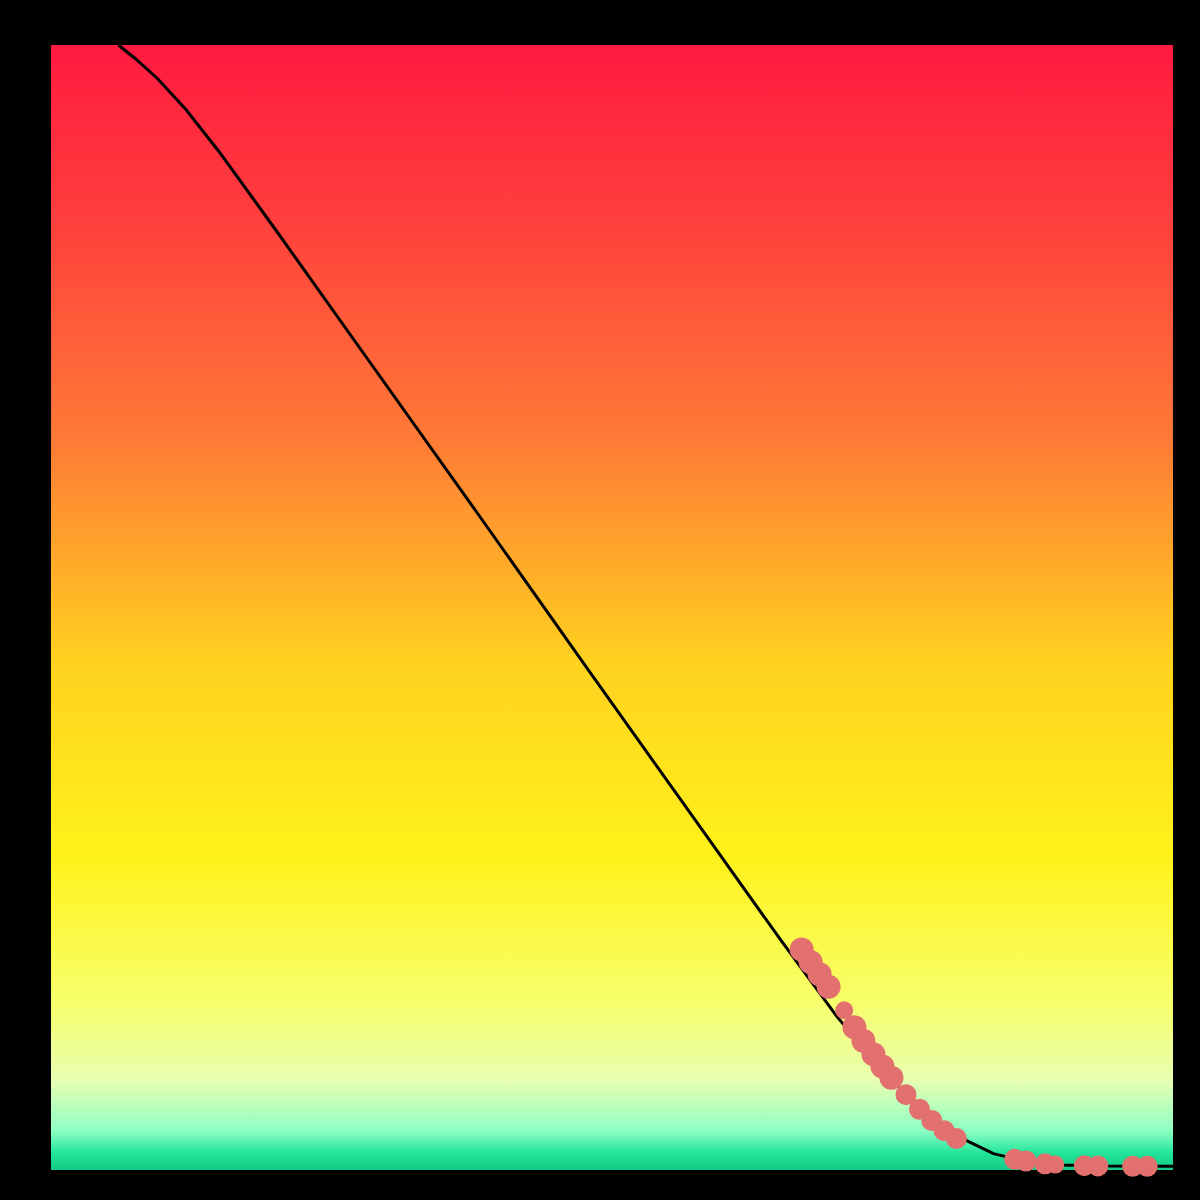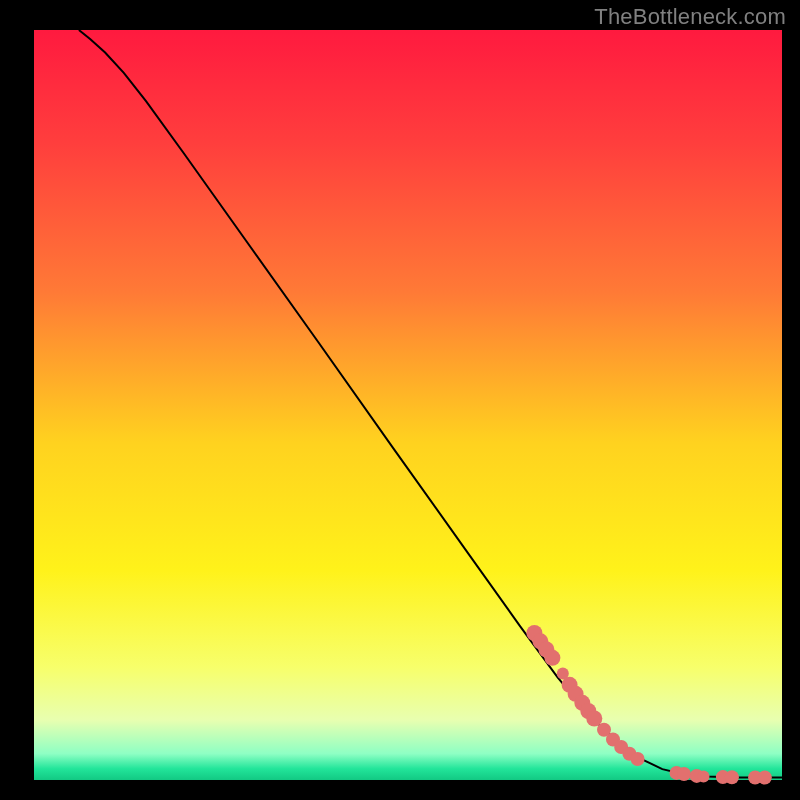--- a/index.html
+++ b/index.html
@@ -29,21 +29,20 @@
   svg {
     position: absolute;
     left: 0;
     top: 0;
   }
 </style>
 </head>
 <body>
 
 <div class="stage">
-  <div class="attribution">TheBottleneck.com</div>
 
   <svg id="chart-svg" width="800" height="800" viewBox="0 0 800 800">
     <defs>
       <linearGradient id="bg-grad" x1="0" y1="0" x2="0" y2="1">
           <stop offset="0.00%" stop-color="#ff1a3f"></stop>
           <stop offset="15.00%" stop-color="#ff3e3d"></stop>
           <stop offset="35.00%" stop-color="#ff7a36"></stop>
           <stop offset="55.00%" stop-color="#ffd21f"></stop>
           <stop offset="72.00%" stop-color="#fff21a"></stop>
           <stop offset="85.00%" stop-color="#f7ff6b"></stop>

